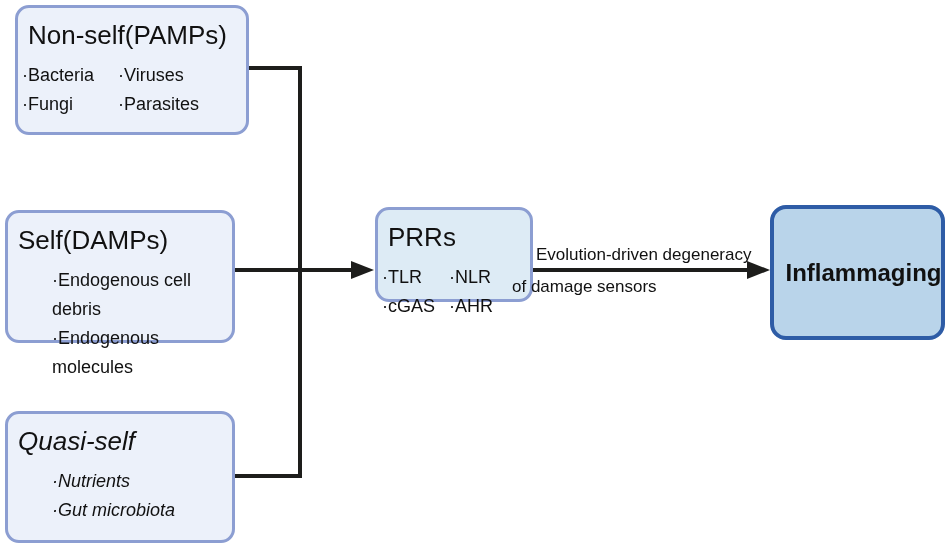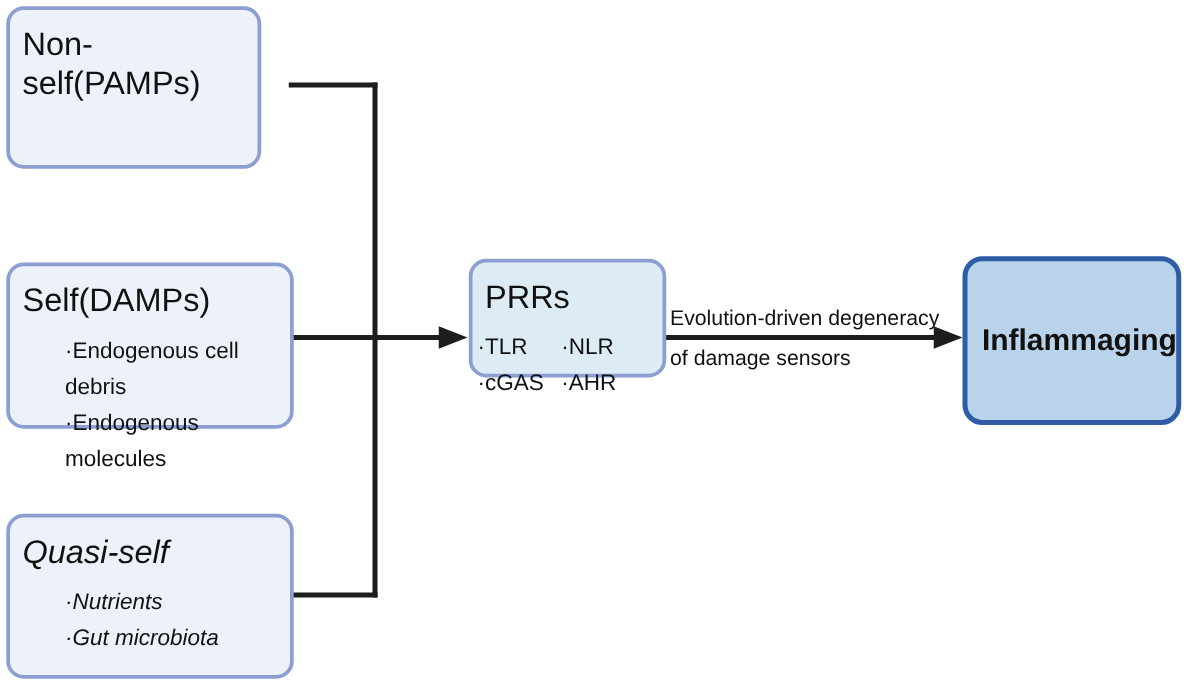--- a/index.html
+++ b/index.html
@@ -69,24 +69,24 @@
     font-weight: 700;
     margin-left: 12px;
   }
   .arrow-caption {
     position: absolute;
     font-size: 17px;
     line-height: 20px;
     white-space: nowrap;
   }
   #caption-line1 { left: 536px; top: 245px; }
-  #caption-line2 { left: 536px; top: 277px; }
+  #caption-line2 { left: 512px; top: 277px; }
 
   
-  #box-non-self   { left: 5px;   top: 5px;   width: 204px; height: 130px; }
+  #box-non-self   { left: 15px;   top: 5px;   width: 234px; height: 130px; }
   #box-self       { left: 5px;   top: 210px; width: 230px; height: 133px; }
   #box-quasi-self { left: 5px;   top: 411px; width: 230px; height: 132px; font-style: italic; }
   #box-prrs       { left: 375px; top: 207px; width: 158px; height: 95px; }
   #box-result     { left: 770px; top: 205px; width: 175px; height: 135px; }
 </style>
 </head>
 <body>
 
 <div class="canvas">
 
@@ -100,20 +100,26 @@
 
     <path d="M233 270 H353"></path>
     <polygon points="351,261 374,270 351,279"></polygon>
 
     <path d="M533 270 H749"></path>
     <polygon points="747,261 770,270 747,279"></polygon>
   </svg>
 
   <section class="box light" id="box-non-self">
     <h2>Non-self(PAMPs)</h2>
+    <div class="items grid2 wide">
+      <span>·Bacteria</span>
+      <span>·Viruses</span>
+      <span>·Fungi</span>
+      <span>·Parasites</span>
+    </div>
   </section>
 
   <section class="box light" id="box-self">
     <h2>Self(DAMPs)</h2>
     <div class="items list">
       <span>·Endogenous cell debris</span>
       <span>·Endogenous molecules</span>
     </div>
   </section>
 

